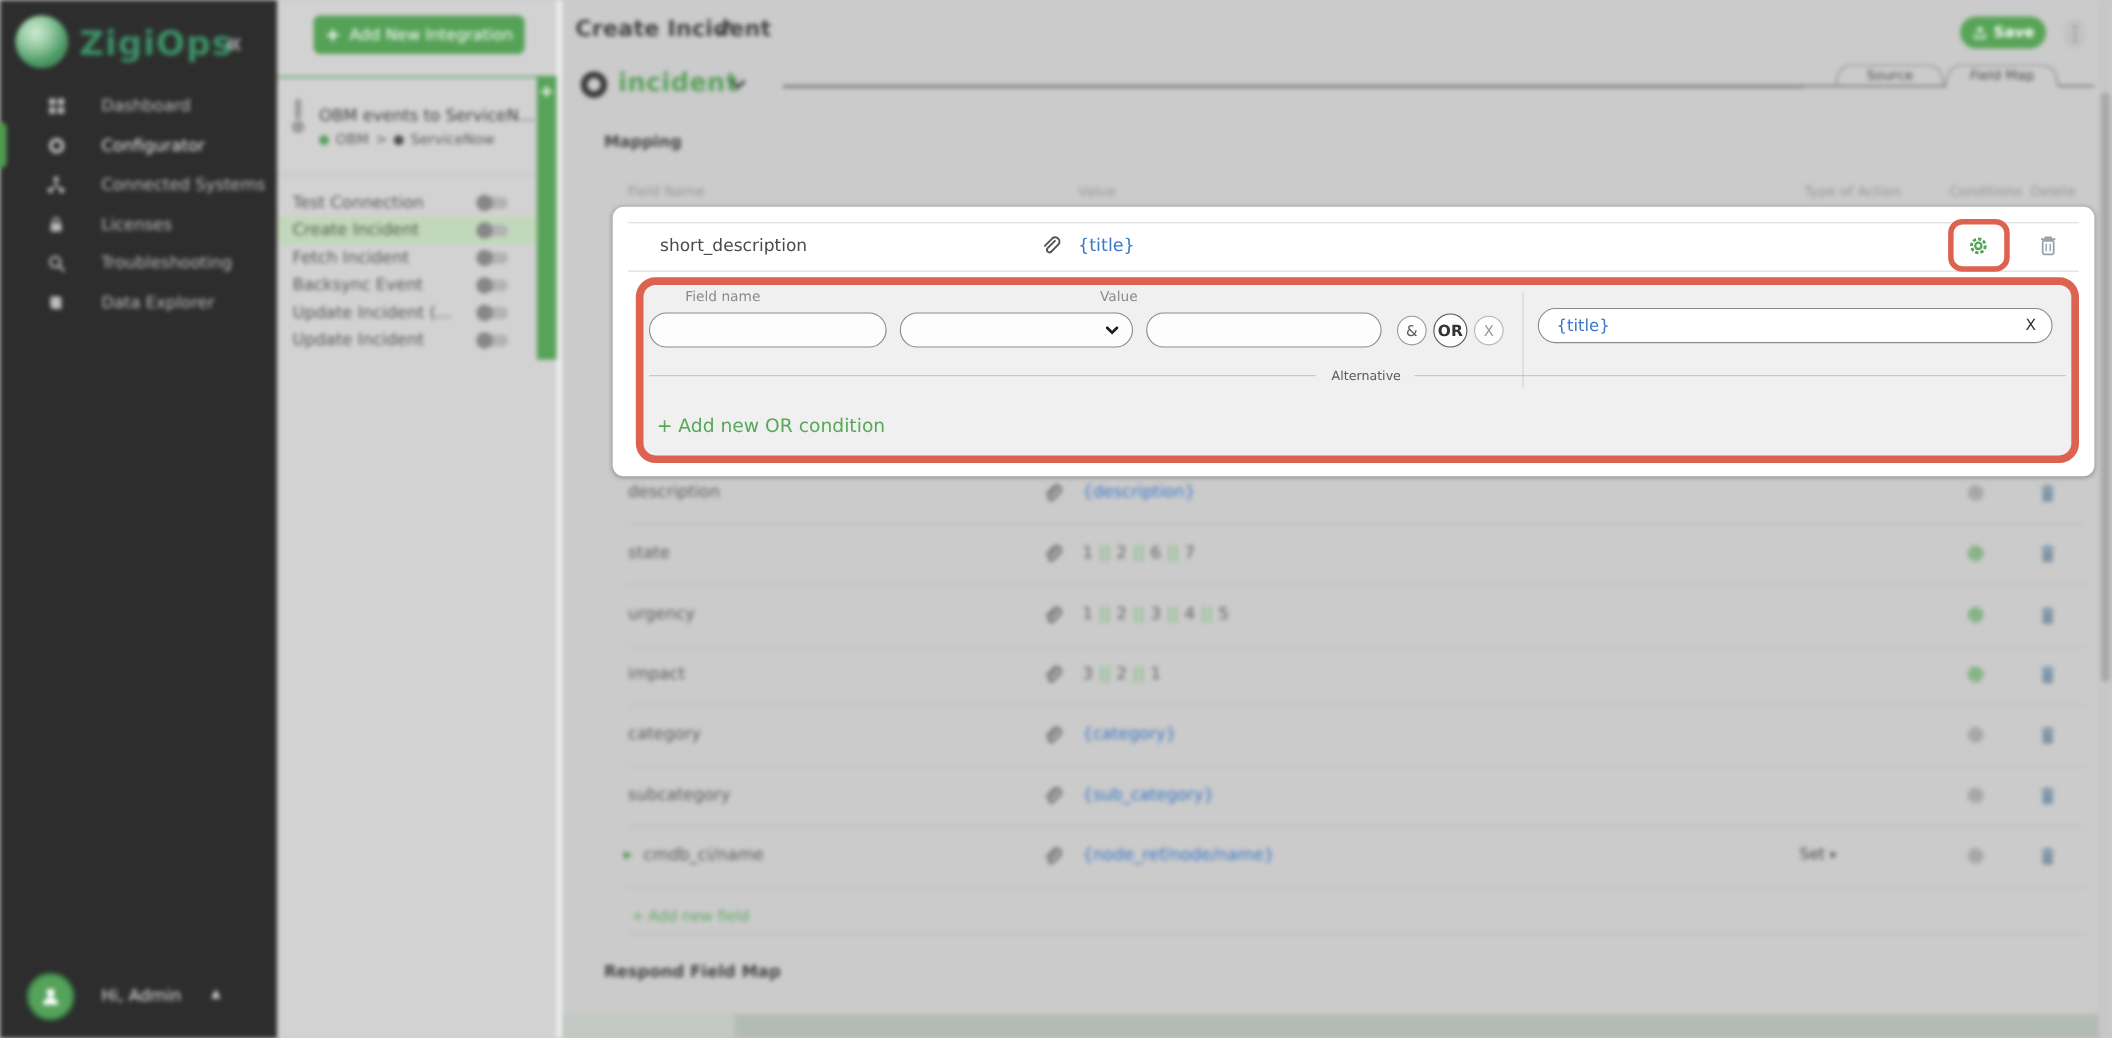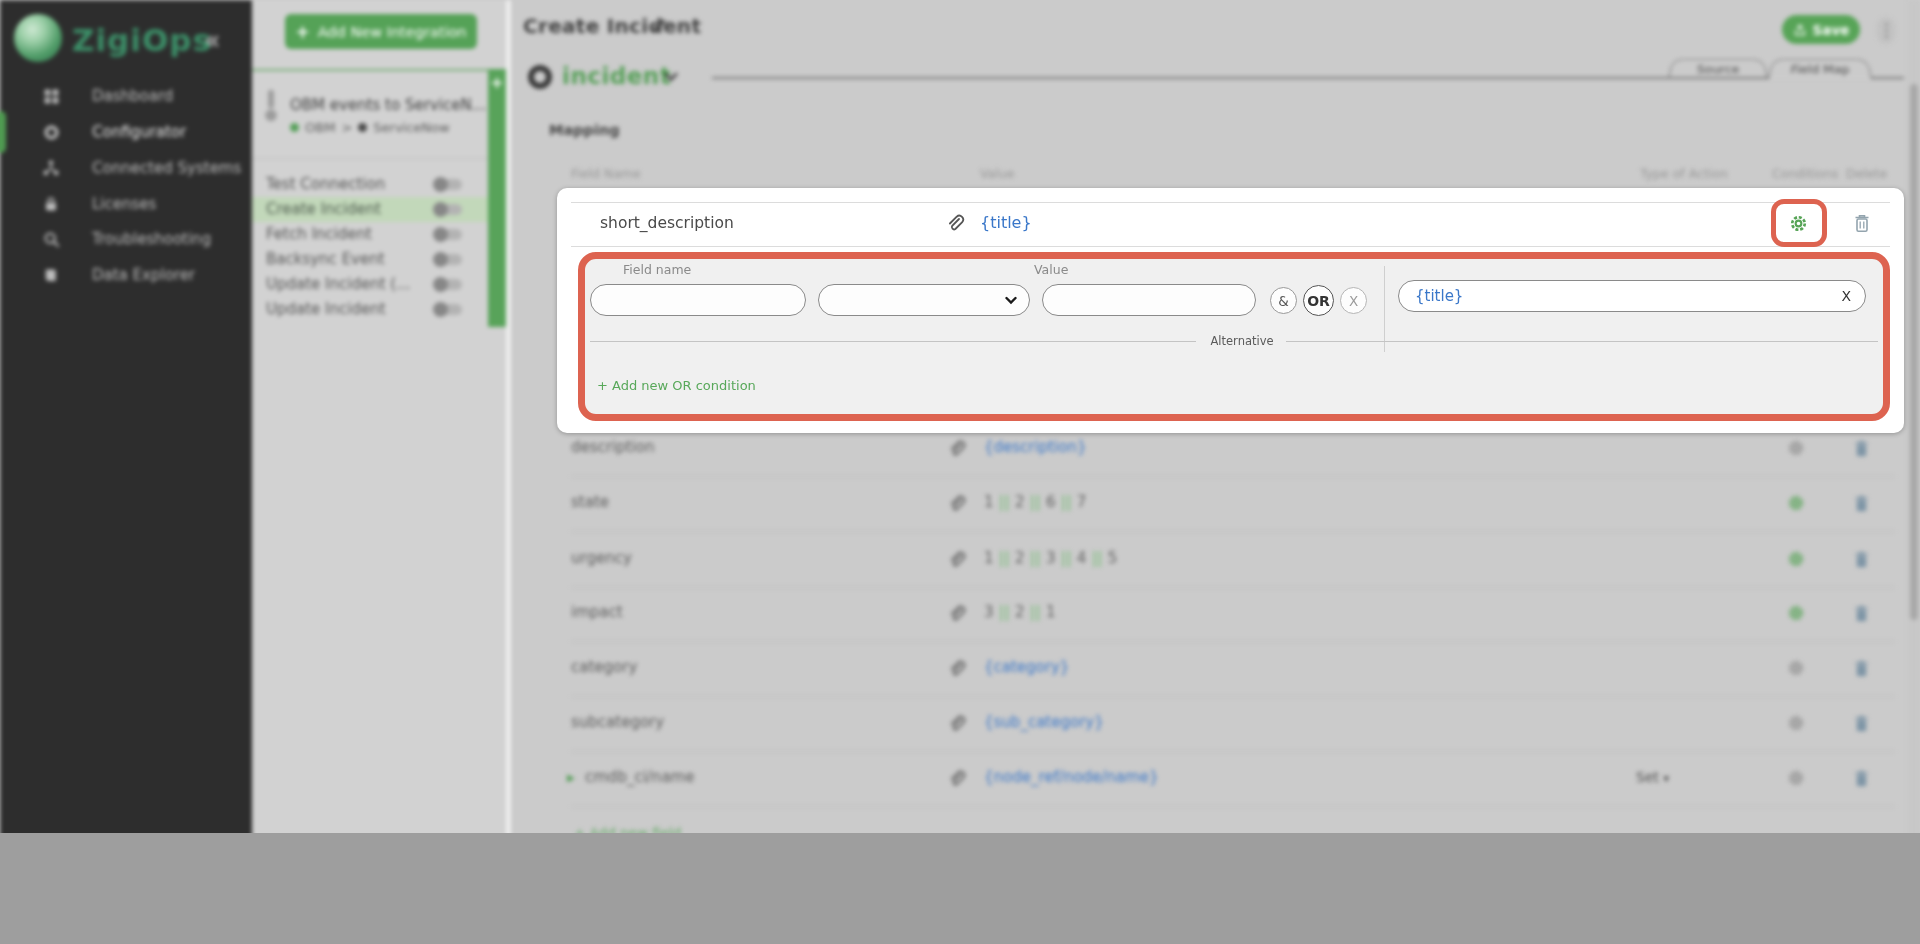--- a/index.html
+++ b/index.html
@@ -1,16 +1,16 @@
 <!DOCTYPE html>
 <html><head>
 <meta charset="utf-8">
 <style>
   html,body{margin:0;padding:0;background:#9e9e9e;}
-  #app{position:relative;width:1920px;height:833px;overflow:hidden;background:#cbcbcb;
+  #app{position:relative;width:1920px;height:944px;overflow:hidden;background:#cbcbcb;
        font-family:"DejaVu Sans","Liberation Sans",sans-serif;color:#444;}
   .blurgrp{position:absolute;left:0;top:0;width:1920px;height:944px;filter:blur(2px);}
   .sharpgrp{position:absolute;left:0;top:0;width:1920px;height:944px;pointer-events:none;}
   .sharpgrp *{pointer-events:auto;}
   .icon{display:inline-flex;align-items:center;justify-content:center;line-height:0;}
 
   
   .sidebar{position:absolute;left:0;top:0;width:252px;height:944px;background:#2d2d2d;}
   .logo-avatar{position:absolute;left:14px;top:14px;width:48px;height:48px;border-radius:50%;
      background:radial-gradient(circle at 38% 32%,#cde8d2 0%,#9ccfa8 28%,#4f9b67 62%,#2e6f4b 100%);}
@@ -96,21 +96,21 @@
   .cbtn.or{left:1303px;top:285px;width:31px;height:31px;border:1.6px solid #555;font-size:14px;font-weight:600;color:#333;}
   .cbtn.x{left:1340px;top:287px;width:27px;height:27px;border:1.3px solid #b5b5b5;font-size:13.5px;color:#9b9b9b;}
   .vdiv{position:absolute;left:1384px;top:266px;width:1px;height:86px;background:#cfcfcf;}
   .result-pill{position:absolute;left:1398px;top:280px;width:468px;height:32px;border:1.3px solid #8a8a8a;border-radius:16px;
      background:#fff;box-sizing:border-box;display:flex;align-items:center;}
   .result-text{margin-left:16px;font-size:15px;font-weight:500;color:#3a77c9;flex:1;}
   .result-clear{margin-right:14px;font-size:14px;color:#333;cursor:pointer;}
   .alt-line{position:absolute;top:341px;height:1px;background:#c4c4c4;}
   .alt-line.l{left:590px;width:606px;} .alt-line.r{left:1286px;width:592px;}
   .alt-label{position:absolute;left:1204px;top:334px;width:76px;text-align:center;font-size:11.5px;color:#5a5a5a;}
-  .add-or{position:absolute;left:597px;top:378px;font-size:13px;color:#58a85a;cursor:pointer;}
+  .add-or{position:absolute;left:597px;top:378px;font-size:17px;color:#58a85a;cursor:pointer;}
 
   
   .rlabel{position:absolute;left:571px;font-size:15px;color:#5c5c5c;white-space:nowrap;}
   .rlabel.indent{left:585px;}
   .rexp{position:absolute;left:567px;font-size:10px;color:#4f9b51;cursor:pointer;}
   .rlink{position:absolute;left:948px;width:19px;height:19px;color:#555;}
   .rvalue{position:absolute;left:984px;font-size:15px;white-space:nowrap;cursor:pointer;}
   .vtoken{color:#3a77c9;font-weight:500;}
   .vnum{color:#5f5f5f;font-weight:500;}
   .vsep{color:#7cbf7c;font-weight:600;}
@@ -507,21 +507,21 @@
     <span class="trash-top icon">
       <svg width="18" height="20" viewBox="0 0 18 20">
           <path d="M2.5 4.5h13M6.5 4.5V2.8h5v1.7" stroke="currentColor" stroke-width="1.6" fill="none"></path>
           <rect x="4" y="6" width="10" height="12.2" rx="1.4" fill="none" stroke="currentColor" stroke-width="1.6"></rect>
           <path d="M7.2 8.5v7M10.8 8.5v7" stroke="currentColor" stroke-width="1.3"></path>
         </svg>
     </span>
 
     <div class="cond-panel"></div>
     <span class="cond-label" style="left:623px">Field name</span>
-    <span class="cond-label" style="left:1034px">Value</span>
+    <span class="cond-label" style="left:1000px">Value</span>
     <input class="cond-input" style="left: 590px; width: 216px;" value="">
     <select class="cond-input cond-select" style="left:818px;width:212px"><option></option></select>
     <span class="sel-caret icon">
       <svg width="12" height="9" viewBox="0 0 12 8">
           <path d="M1.5 1.5L6 6l4.5-4.5" fill="none" stroke="currentColor" stroke-width="2.4" stroke-linecap="round"></path>
         </svg>
     </span>
     <input class="cond-input" style="left: 1042px; width: 214px;" value="">
     <div class="cbtn and">&amp;</div>
     <div class="cbtn or">OR</div>

